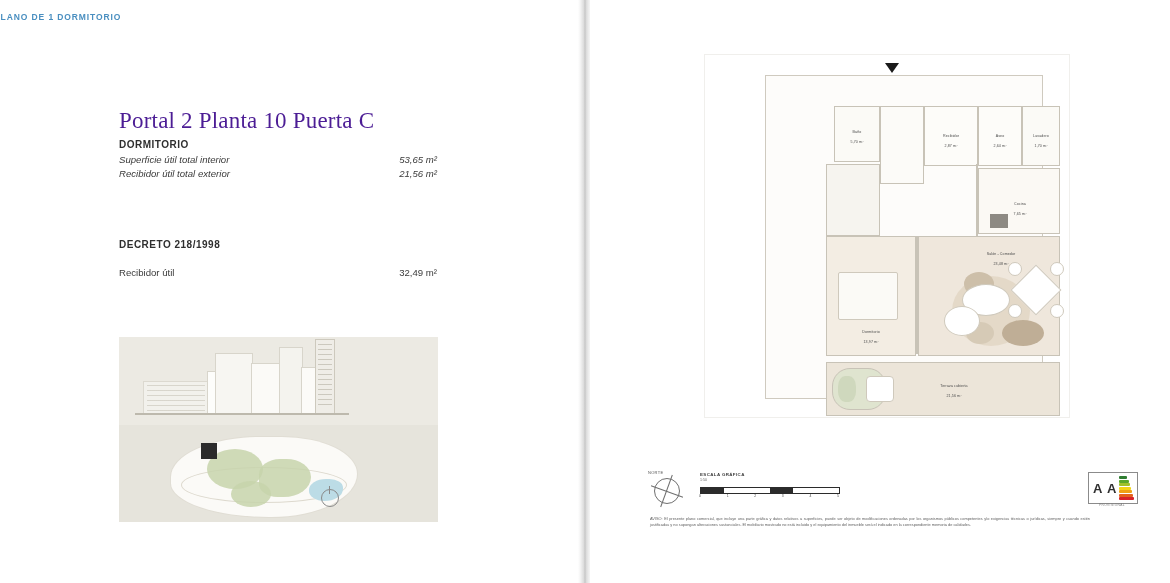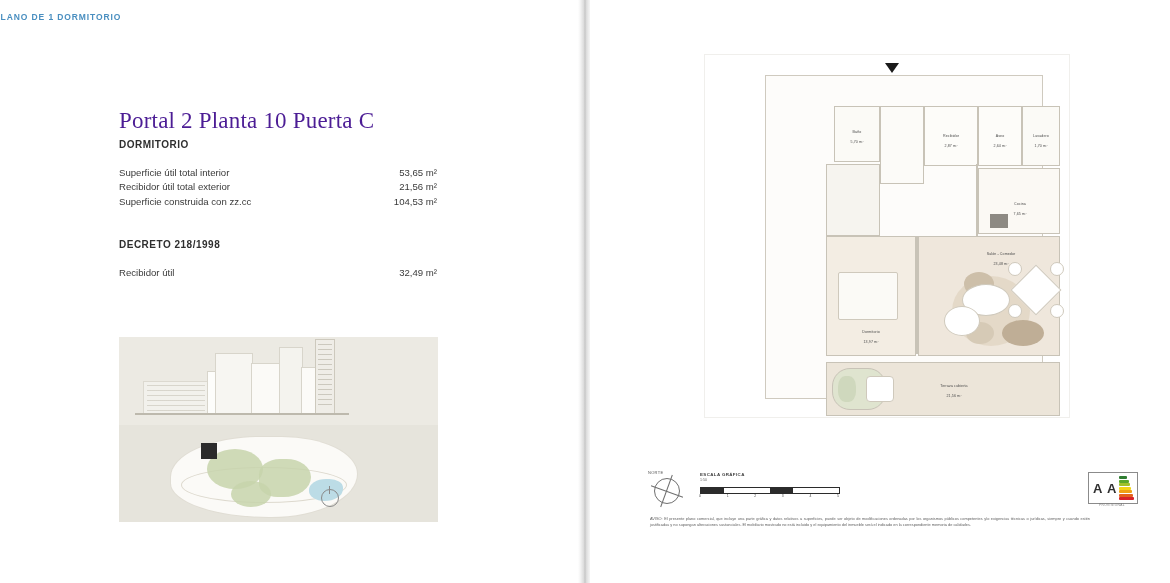--- a/index.html
+++ b/index.html
@@ -78,21 +78,21 @@
   .sh-superficies { top: 139px; }
   .sh-decreto { top: 239px; }
 
   .table {
     position: absolute;
     left: 119px;
     width: 318px;
     font-size: 9.6px;
     color: #3a3a3a;
   }
-  .t-superficies { top: 166px; }
+  .t-superficies { top: 153px; font-style: italic; }
   .t-decreto { top: 266px; }
 
   .row {
     display: flex;
     justify-content: space-between;
     align-items: baseline;
     line-height: 14.4px;
   }
   .row .label { white-space: nowrap; }
   .row .value { white-space: nowrap; text-align: center; }
@@ -431,24 +431,20 @@
 
     <div class="table t-superficies">
       <div class="row">
         <span class="label">Superficie útil total interior</span>
         <span class="value">53,65 m²</span>
       </div>
       <div class="row">
         <span class="label">Recibidor útil total exterior</span>
         <span class="value">21,56 m²</span>
       </div>
-      <div class="row">
-        <span class="label">Superficie construida con zz.cc</span>
-        <span class="value">104,53 m²</span>
-      </div>
     </div>
 
     <div class="section-head sh-decreto">DECRETO 218/1998</div>
 
     <div class="table t-decreto">
       <div class="row">
         <span class="label">Recibidor útil</span>
         <span class="value">32,49 m²</span>
       </div>
     </div>

